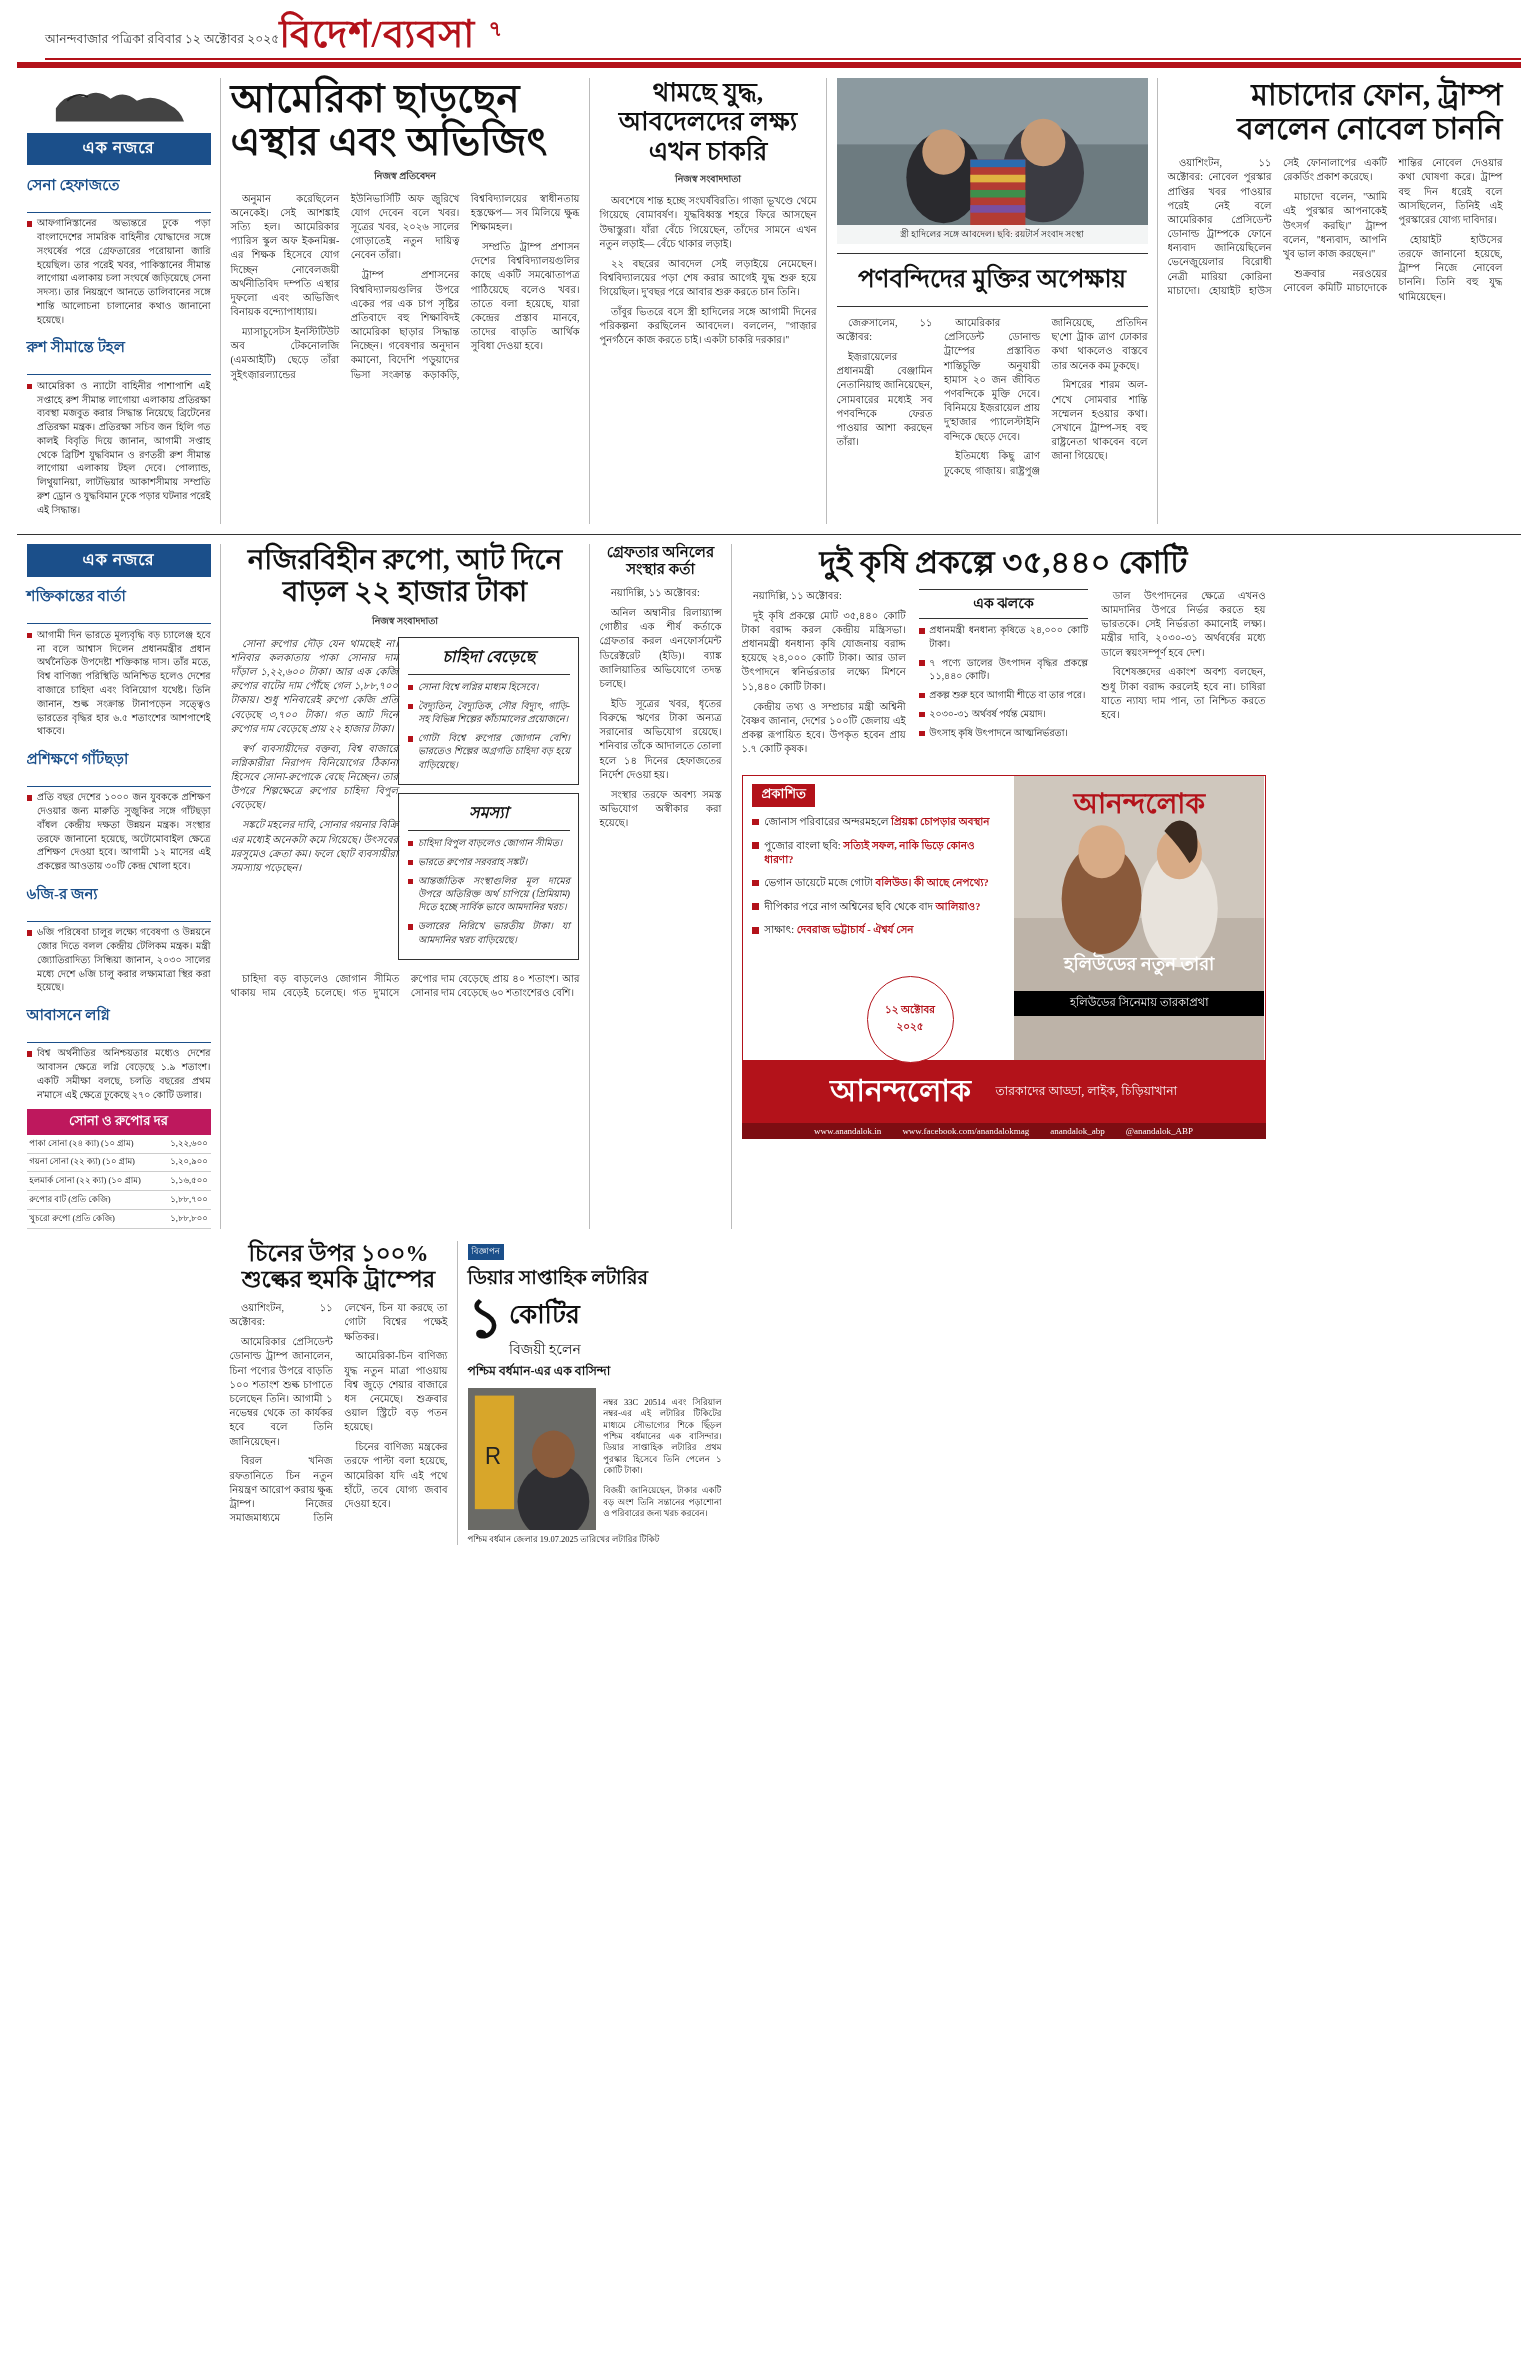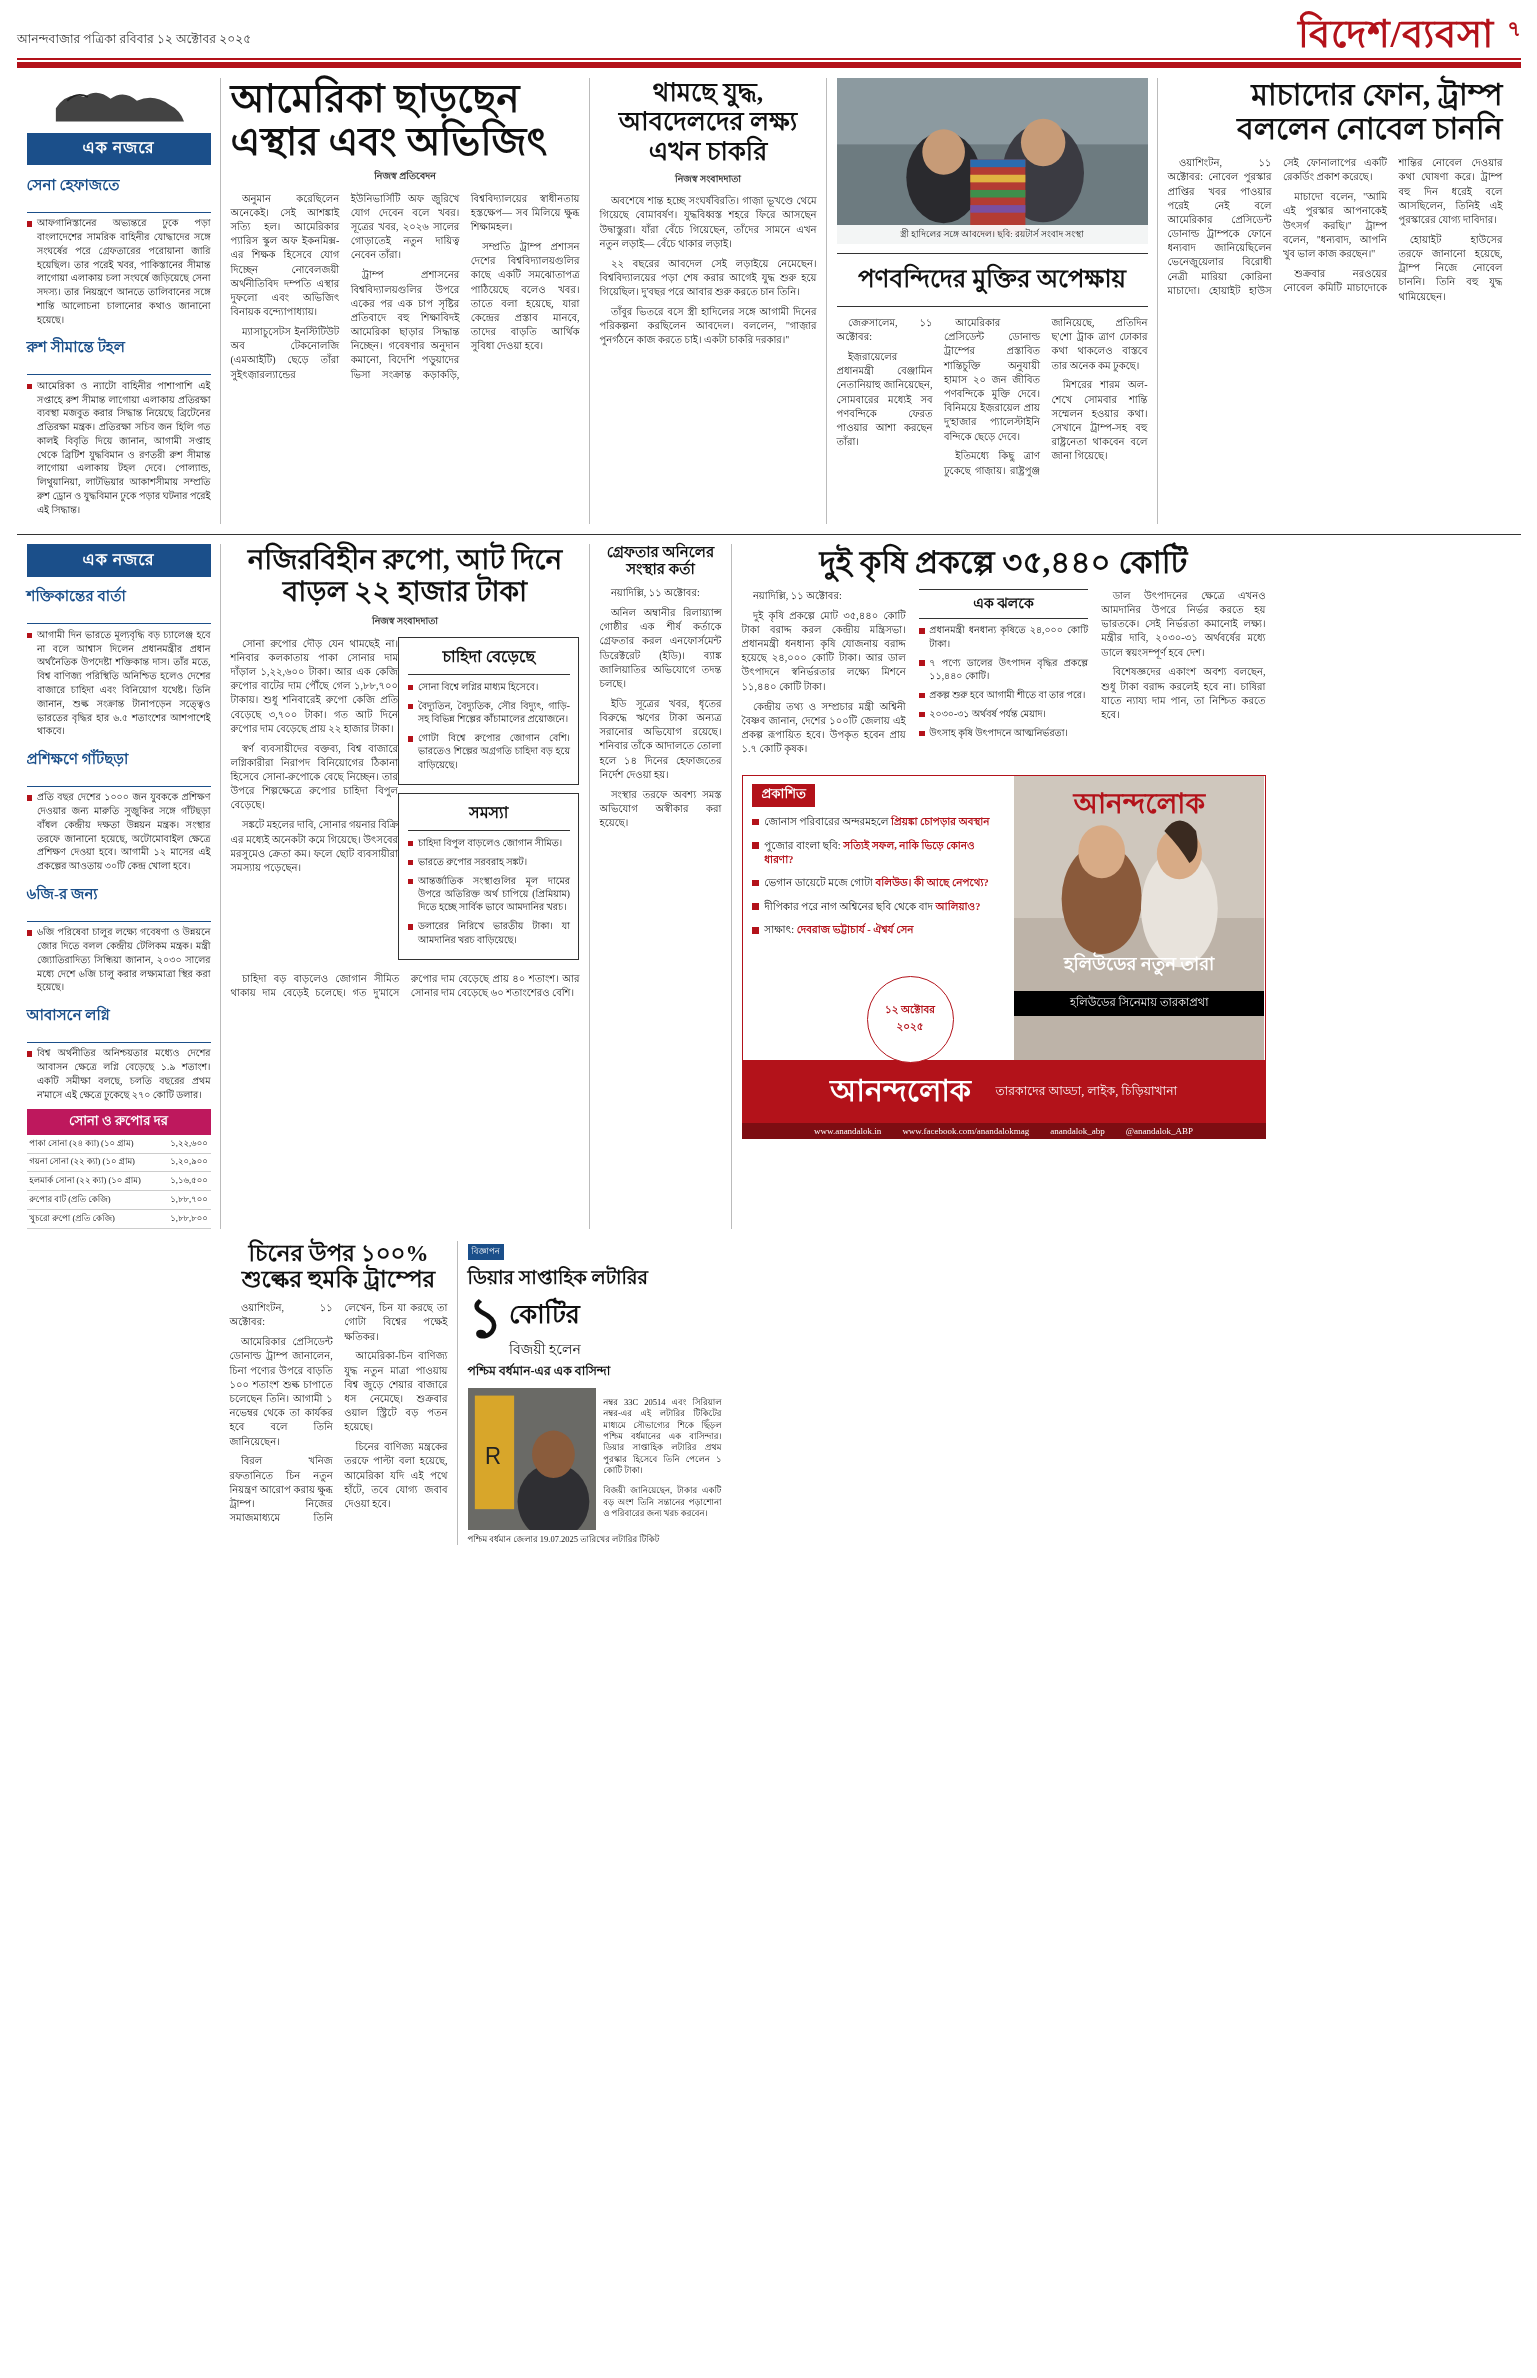--- a/index.html
+++ b/index.html
@@ -7,21 +7,21 @@
   body {
     width:1538px; height:2378px;
     background:#ffffff;
     font-family:"Liberation Serif", serif;
     color:#111;
     position:relative;
   }
   .page { width:1538px; height:2378px; position:relative; padding:13.2px 17px 0 17px; }
 
   
-  .masthead { display:flex; align-items:flex-end; justify-content:space-between; border-bottom:2.8px solid #b3121a; padding-bottom:3.8px; }
+  .masthead { display:flex; align-items:flex-end; border-bottom:2.8px solid #b3121a; padding-bottom:3.8px;margin-left:28px; }
   .mast-left { font-size:12.3px; color:#333; padding-bottom:3.8px; }
   .mast-right { display:flex; align-items:center; gap:13.2px; }
   .section-title { font-size:38px; font-weight:bold; color:#b3121a; letter-spacing:0.9px; line-height:1; }
   .page-num { font-size:21px; color:#b3121a; font-weight:bold; padding-bottom:5.7px; }
   .redbar { height:5.7px; background:#b3121a; margin-top:2.8px; }
 
   
   .grid { display:flex; gap:0; margin-top:9.5px; }
   .col { padding:0 9.5px; }
   .vline { border-left:0.9px solid #bbb; }
@@ -227,21 +227,21 @@
               <td>খুচরো রুপো (প্রতি কেজি)</td>
               <td class="r">১,৮৮,৮০০</td>
             </tr>
       </tbody>
         </table>
     </div>
 
     <div class="col c2 vline">
       <div class="head-2" style="font-size:28px;">নজিরবিহীন রুপো, আট দিনে বাড়ল ২২ হাজার টাকা</div>
       <div class="byline">নিজস্ব সংবাদদাতা</div>
-      <div style="display:flex; gap:0;">
+      <div style="display:flex; gap:0;font-style:italic;">
         <div style="width:48%;" class="body-text">
           <p>সোনা রুপোর দৌড় যেন থামছেই না। শনিবার কলকাতায় পাকা সোনার দাম দাঁড়াল ১,২২,৬০০ টাকা। আর এক কেজি রুপোর বাটের দাম পৌঁছে গেল ১,৮৮,৭০০ টাকায়। শুধু শনিবারেই রুপো কেজি প্রতি বেড়েছে ৩,৭০০ টাকা। গত আট দিনে রুপোর দাম বেড়েছে প্রায় ২২ হাজার টাকা।</p>
           <p>স্বর্ণ ব্যবসায়ীদের বক্তব্য, বিশ্ব বাজারে লগ্নিকারীরা নিরাপদ বিনিয়োগের ঠিকানা হিসেবে সোনা-রুপোকে বেছে নিচ্ছেন। তার উপরে শিল্পক্ষেত্রে রুপোর চাহিদা বিপুল বেড়েছে।</p>
           <p>সঙ্কটে মহলের দাবি, সোনার গয়নার বিক্রি এর মধ্যেই অনেকটা কমে গিয়েছে। উৎসবের মরসুমেও ক্রেতা কম। ফলে ছোট ব্যবসায়ীরা সমস্যায় পড়েছেন।</p>
         </div>
         <div style="width:52%;">
           <div class="boxed" style="margin-top:0;">
             <div class="box-head">চাহিদা বেড়েছে</div>
             <div class="box-li">সোনা বিশ্বে লগ্নির মাধ্যম হিসেবে।</div>
             <div class="box-li">বৈদ্যুতিন, বৈদ্যুতিক, সৌর বিদ্যুৎ, গাড়ি-সহ বিভিন্ন শিল্পের কাঁচামালের প্রয়োজনে।</div>

